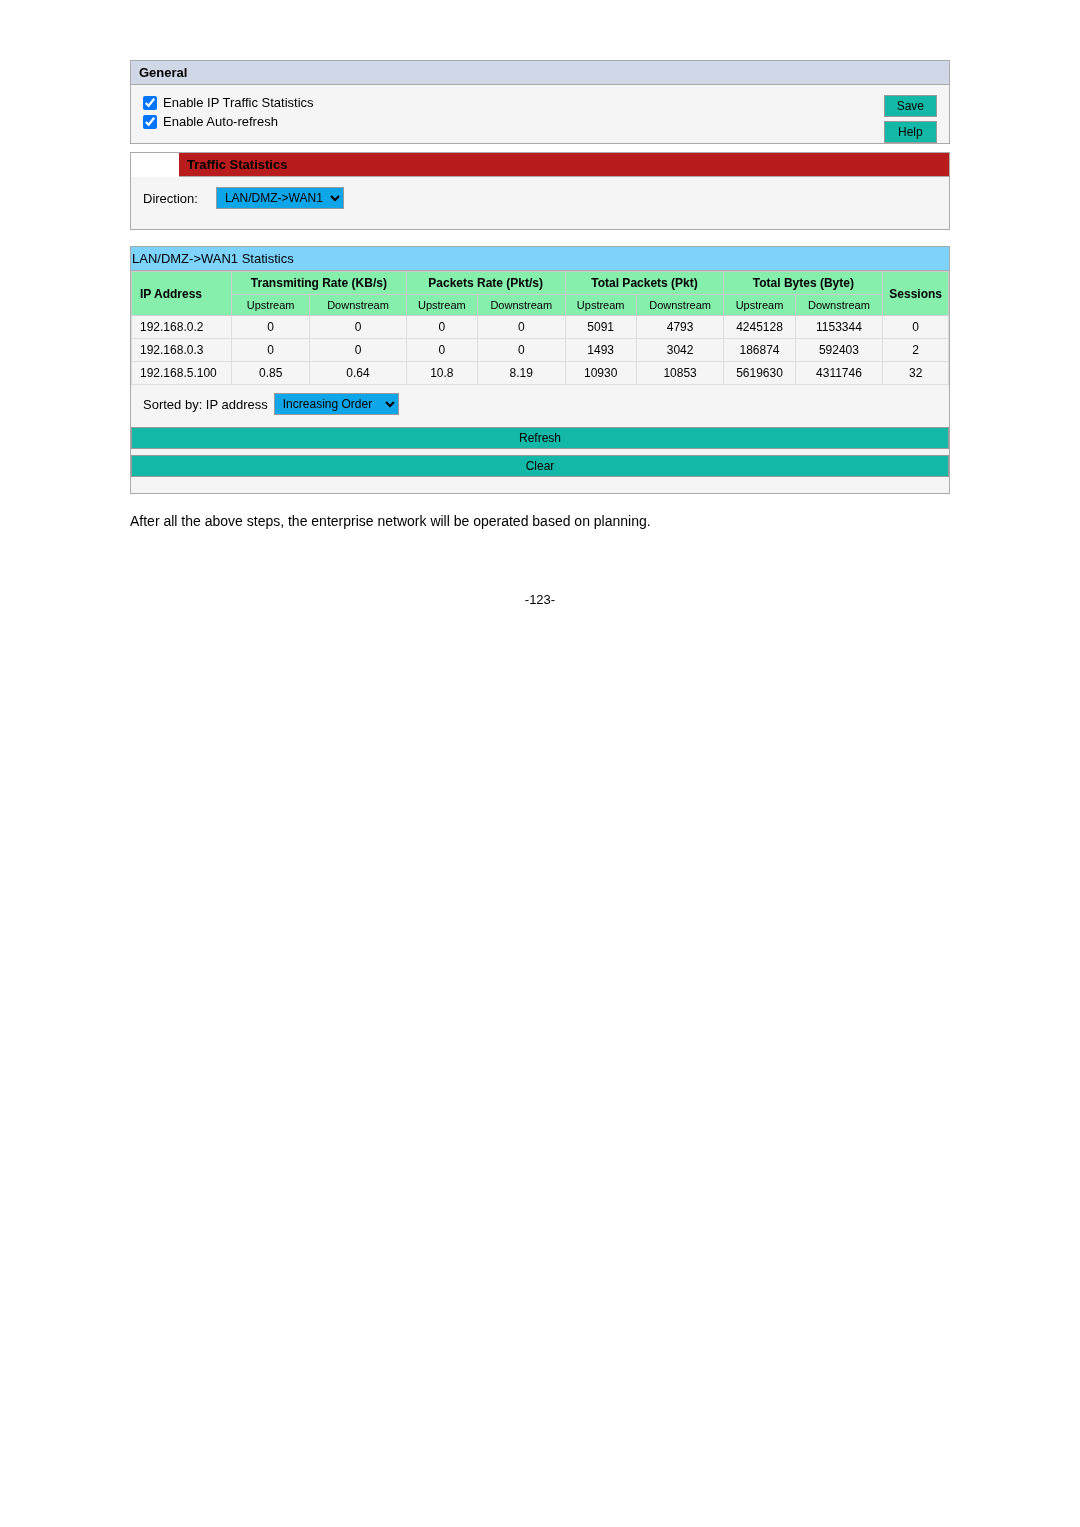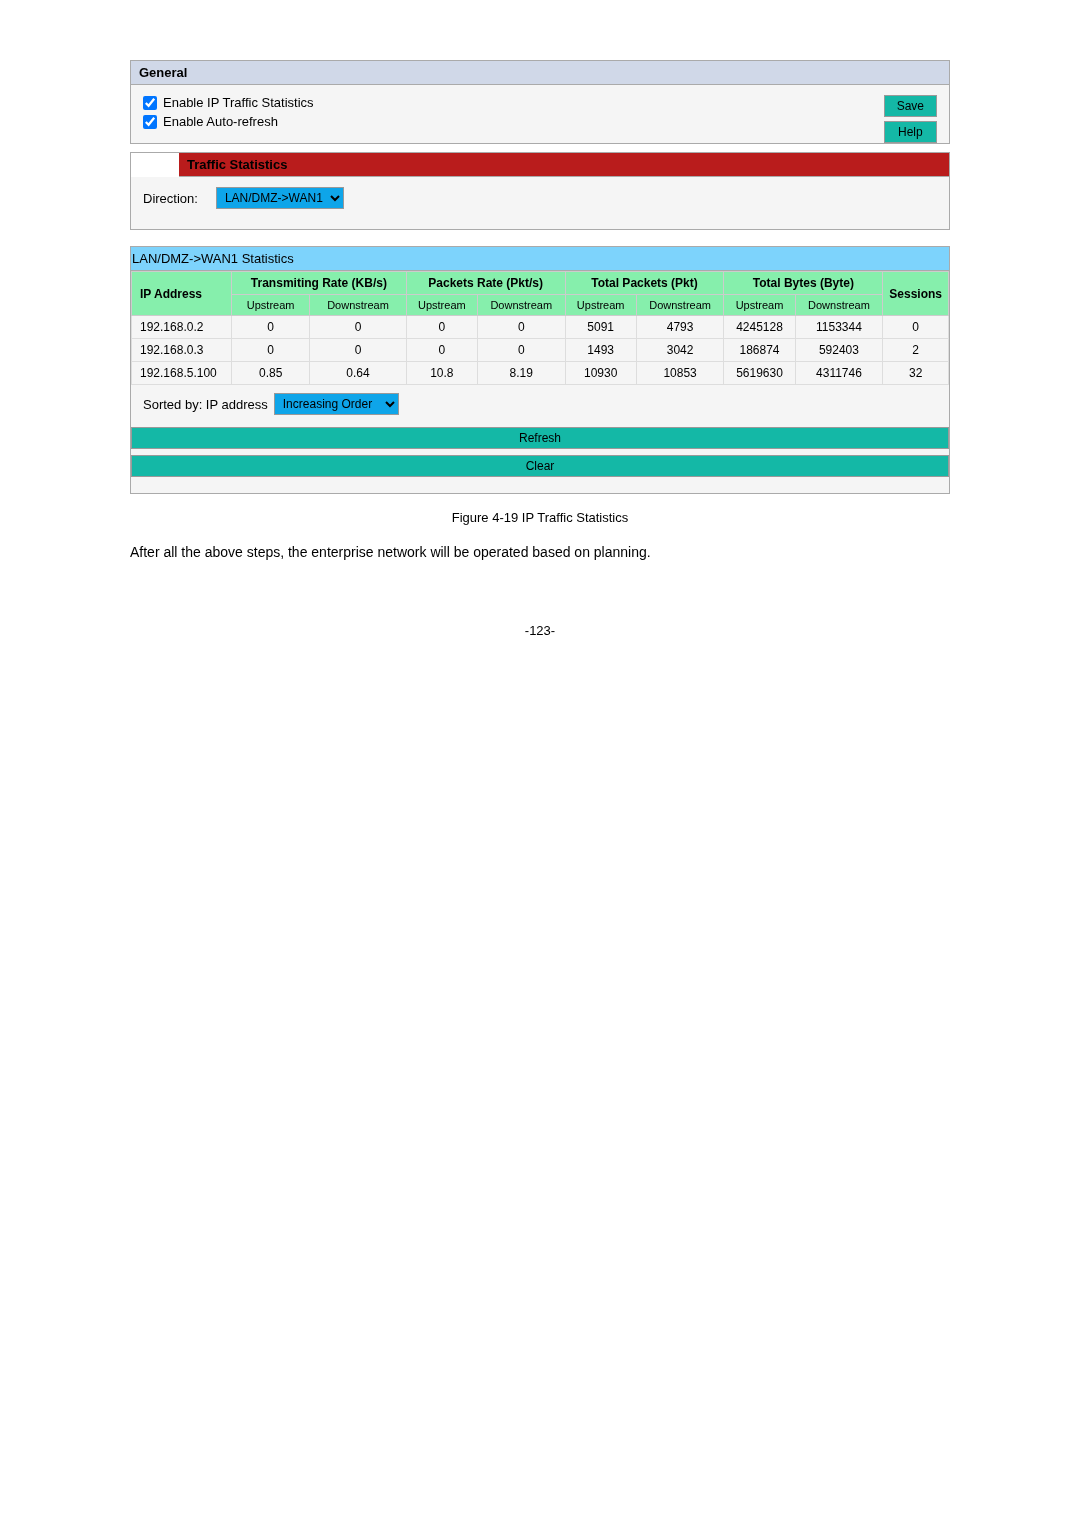--- a/index.html
+++ b/index.html
@@ -303,19 +303,18 @@
         </select>
       </div>
 
       <div class="action-buttons">
         <button class="btn">Refresh</button>
         <button class="btn">Clear</button>
       </div>
     </div>
   </div>
 
-  <div class="figure-caption">Figure 4-19 IP Traffic Statistics</div>
 
   <p class="body-text">After all the above steps, the enterprise network will be operated based on planning.</p>
 
   <div class="page-number">-123-</div>
 
 </div>
 
 </body></html>

